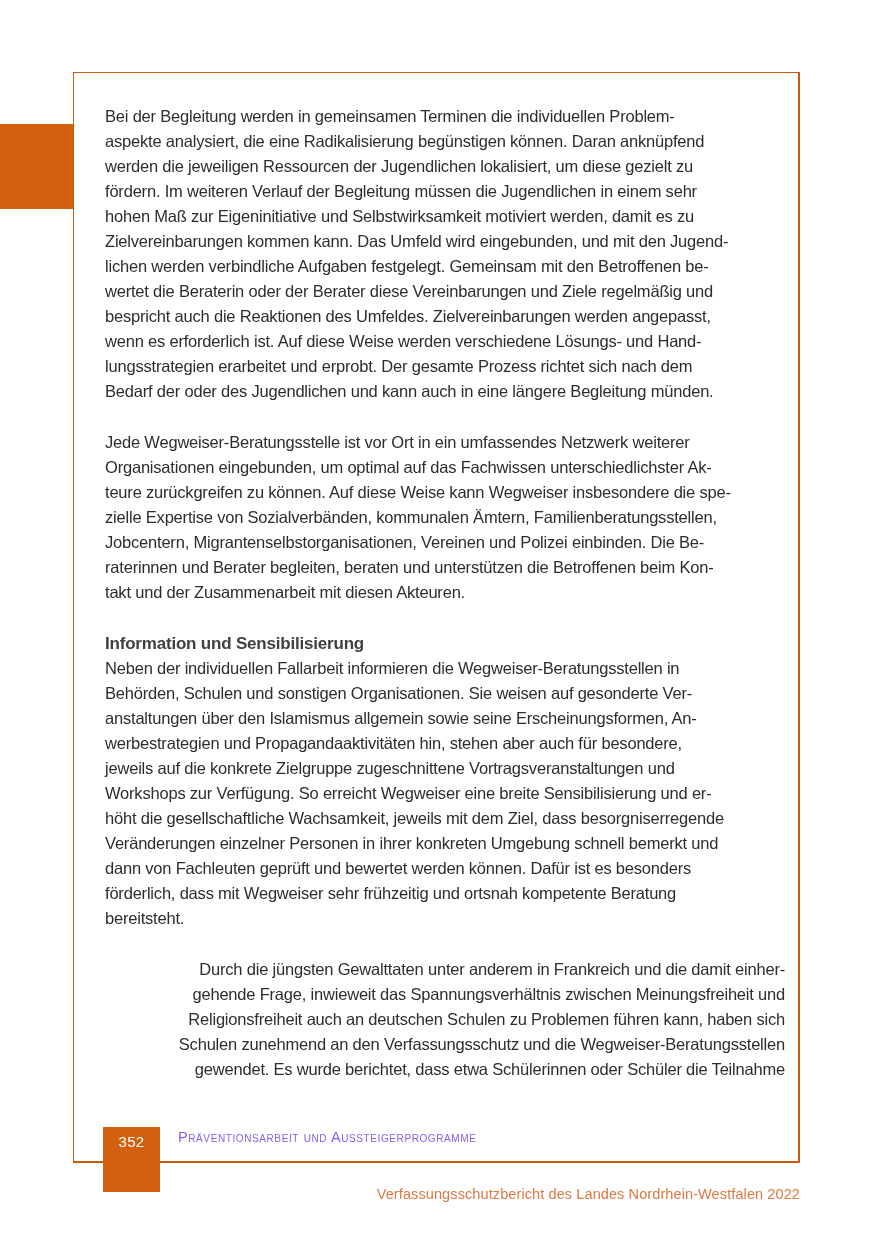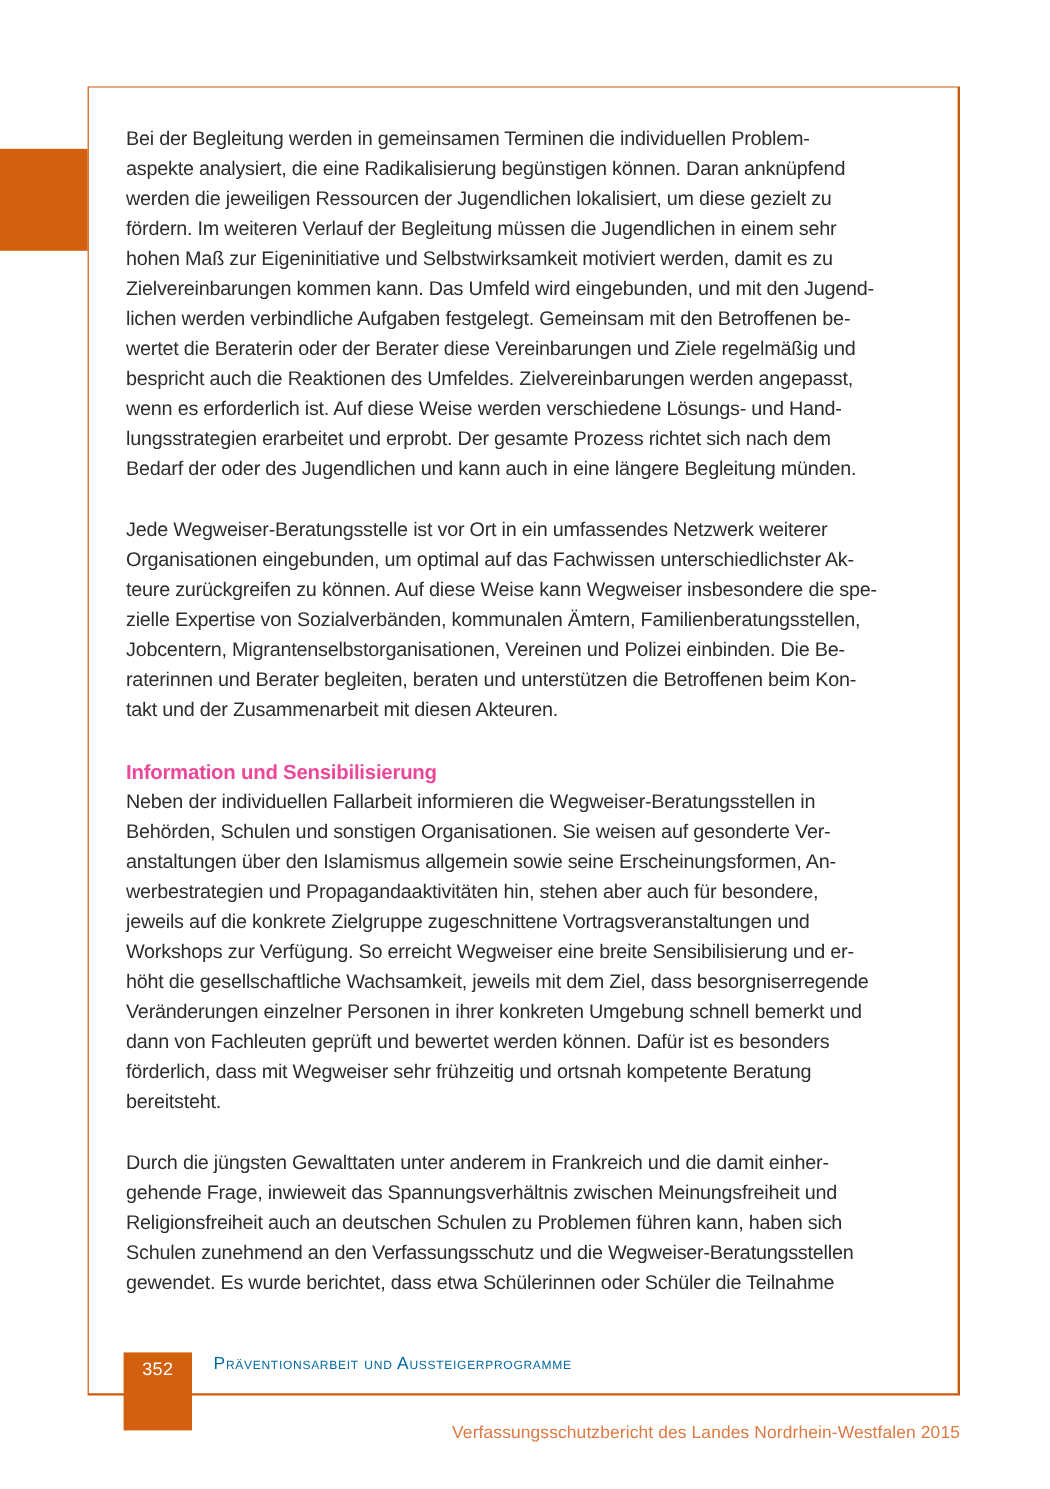--- a/index.html
+++ b/index.html
@@ -45,29 +45,29 @@
     width: 680px;
     color: #2d2d2d;
     font-size: 16.5px;
     line-height: 25px;
     letter-spacing: -0.2px;
   }
   .content p {
     margin: 0 0 26px 0;
     white-space: pre-line;
   }
-  .content p:last-child { margin-bottom: 0; }
+  .content p:last-child { margin-bottom: 0; text-align: right; }
   .section-heading {
     margin: 0;
     padding: 0;
     height: 25px;
     line-height: 25px;
     font-size: 17px;
     font-weight: bold;
-    color: #ec4899;
+    color: #404040;
   }
   
   .pagenum-box {
     position: absolute;
     left: 103px;
     top: 1127px;
     width: 57px;
     height: 65px;
     background: #d2600e;
     z-index: 3;
@@ -80,21 +80,21 @@
     font-size: 15px;
     letter-spacing: 0.3px;
   }
   .chapter-title {
     position: absolute;
     left: 178px;
     top: 1129px;
     font-variant: small-caps;
     font-size: 14.5px;
     letter-spacing: 0.6px;
-    color: #0369a1;
+    color: #8b5cf6;
     z-index: 2;
     text-align: right;
   }
   .report-title {
     position: absolute;
     right: 75px;
     top: 1186px;
     font-size: 14.5px;
     color: #dd7942;
     letter-spacing: 0.1px;
@@ -147,15 +147,15 @@
 Schulen zunehmend an den Verfassungsschutz und die Wegweiser-Beratungsstellen
 gewendet. Es wurde berichtet, dass etwa Schülerinnen oder Schüler die Teilnahme</p>
   </main>
 
   <div class="pagenum-box">
     <span>352</span>
   </div>
 
   <div class="chapter-title">Präventionsarbeit und Aussteigerprogramme</div>
 
-  <div class="report-title">Verfassungsschutzbericht des Landes Nordrhein-Westfalen 2015</div>
+  <div class="report-title">Verfassungsschutzbericht des Landes Nordrhein-Westfalen 2022</div>
 
 </div>
 
 </body></html>

